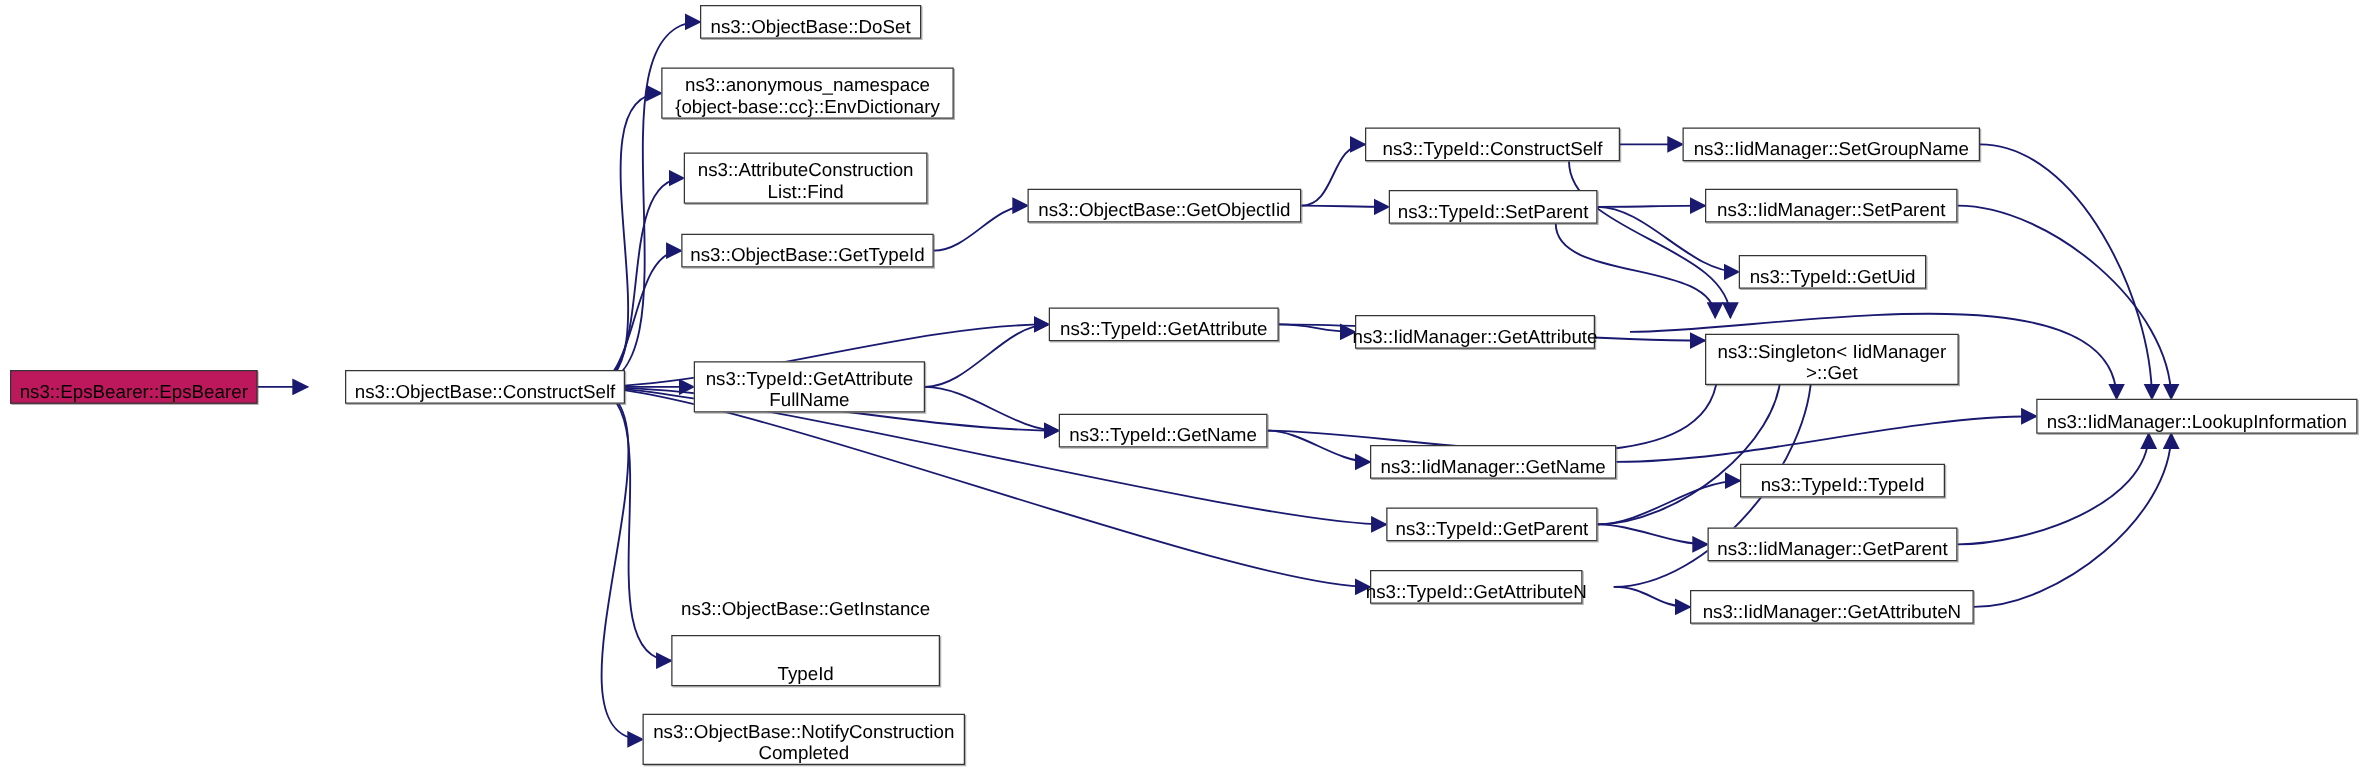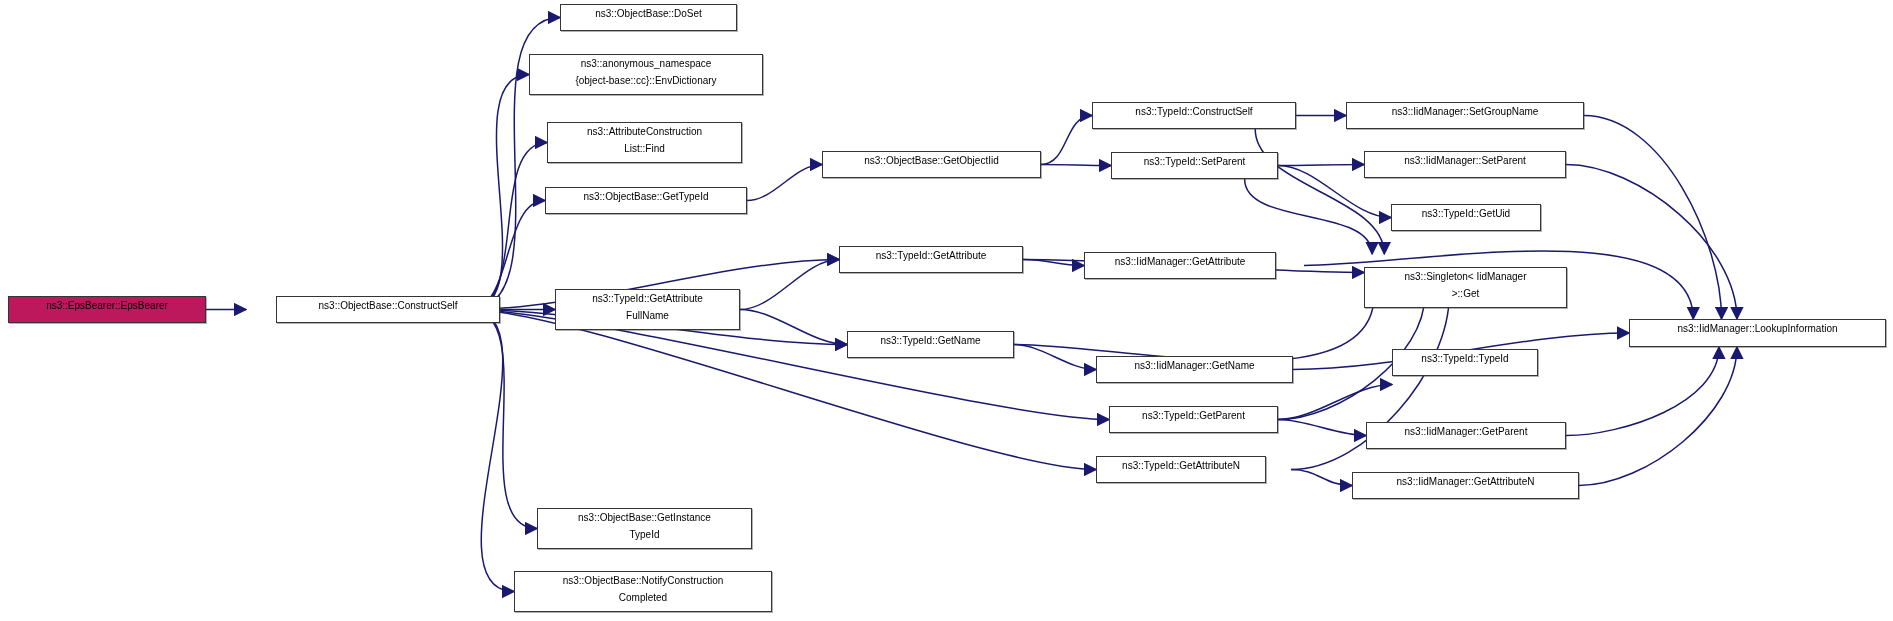--- a/index.html
+++ b/index.html
@@ -32,26 +32,26 @@
     width: 1893px;
     height: 621px;
   }
   .node {
     position: absolute;
     box-sizing: border-box;
     background: #ffffff;
     border: 1.5px solid #353535;
     box-shadow: 1px 1px 0 rgba(60,60,60,0.4);
     color: #000000;
-    font-size: 10px;
+    font-size: 15px;
     line-height: 17px;
     display: flex;
     flex-direction: column;
     align-items: center;
-    justify-content: flex-start;
+    justify-content: flex-end;
     white-space: nowrap;
     cursor: pointer;
   }
   .node.root {
     background: #be185d;
   }
 </style>
 </head>
 <body>
 
@@ -120,21 +120,21 @@
         <span>ns3::AttributeConstruction</span>
         <span>List::Find</span>
       </div>
       <div class="node" style="left: 545px; top: 187px; width: 202px; height: 27px;">
         <span>ns3::ObjectBase::GetTypeId</span>
       </div>
       <div class="node" style="left: 555px; top: 289px; width: 185px; height: 41px;">
         <span>ns3::TypeId::GetAttribute</span>
         <span>FullName</span>
       </div>
-      <div class="node" style="left: 537px; top: 508px; width: 215px; height: 41px;">
+      <div class="node" style="left: 537px; top: 508px; width: 215px; height: 41px; gap: 35px;">
         <span>ns3::ObjectBase::GetInstance</span>
         <span>TypeId</span>
       </div>
       <div class="node" style="left: 514px; top: 571px; width: 258px; height: 41px;">
         <span>ns3::ObjectBase::NotifyConstruction</span>
         <span>Completed</span>
       </div>
       <div class="node" style="left: 822px; top: 151px; width: 219px; height: 27px;">
         <span>ns3::ObjectBase::GetObjectIid</span>
       </div>
@@ -168,21 +168,21 @@
       <div class="node" style="left: 1364px; top: 151px; width: 202px; height: 27px;">
         <span>ns3::IidManager::SetParent</span>
       </div>
       <div class="node" style="left: 1391px; top: 204px; width: 150px; height: 27px;">
         <span>ns3::TypeId::GetUid</span>
       </div>
       <div class="node" style="left: 1364px; top: 267px; width: 203px; height: 41px;">
         <span>ns3::Singleton&lt; IidManager</span>
         <span>&gt;::Get</span>
       </div>
-      <div class="node" style="left: 1392px; top: 349px; width: 146px; height: 27px;">
+      <div class="node" style="left: 1392px; top: 371px; width: 164px; height: 27px;">
         <span>ns3::TypeId::TypeId</span>
       </div>
       <div class="node" style="left: 1366px; top: 422px; width: 200px; height: 27px;">
         <span>ns3::IidManager::GetParent</span>
       </div>
       <div class="node" style="left: 1352px; top: 472px; width: 227px; height: 27px;">
         <span>ns3::IidManager::GetAttributeN</span>
       </div>
       <div class="node" style="left: 1629px; top: 319px; width: 257px; height: 28px;">
         <span>ns3::IidManager::LookupInformation</span>

